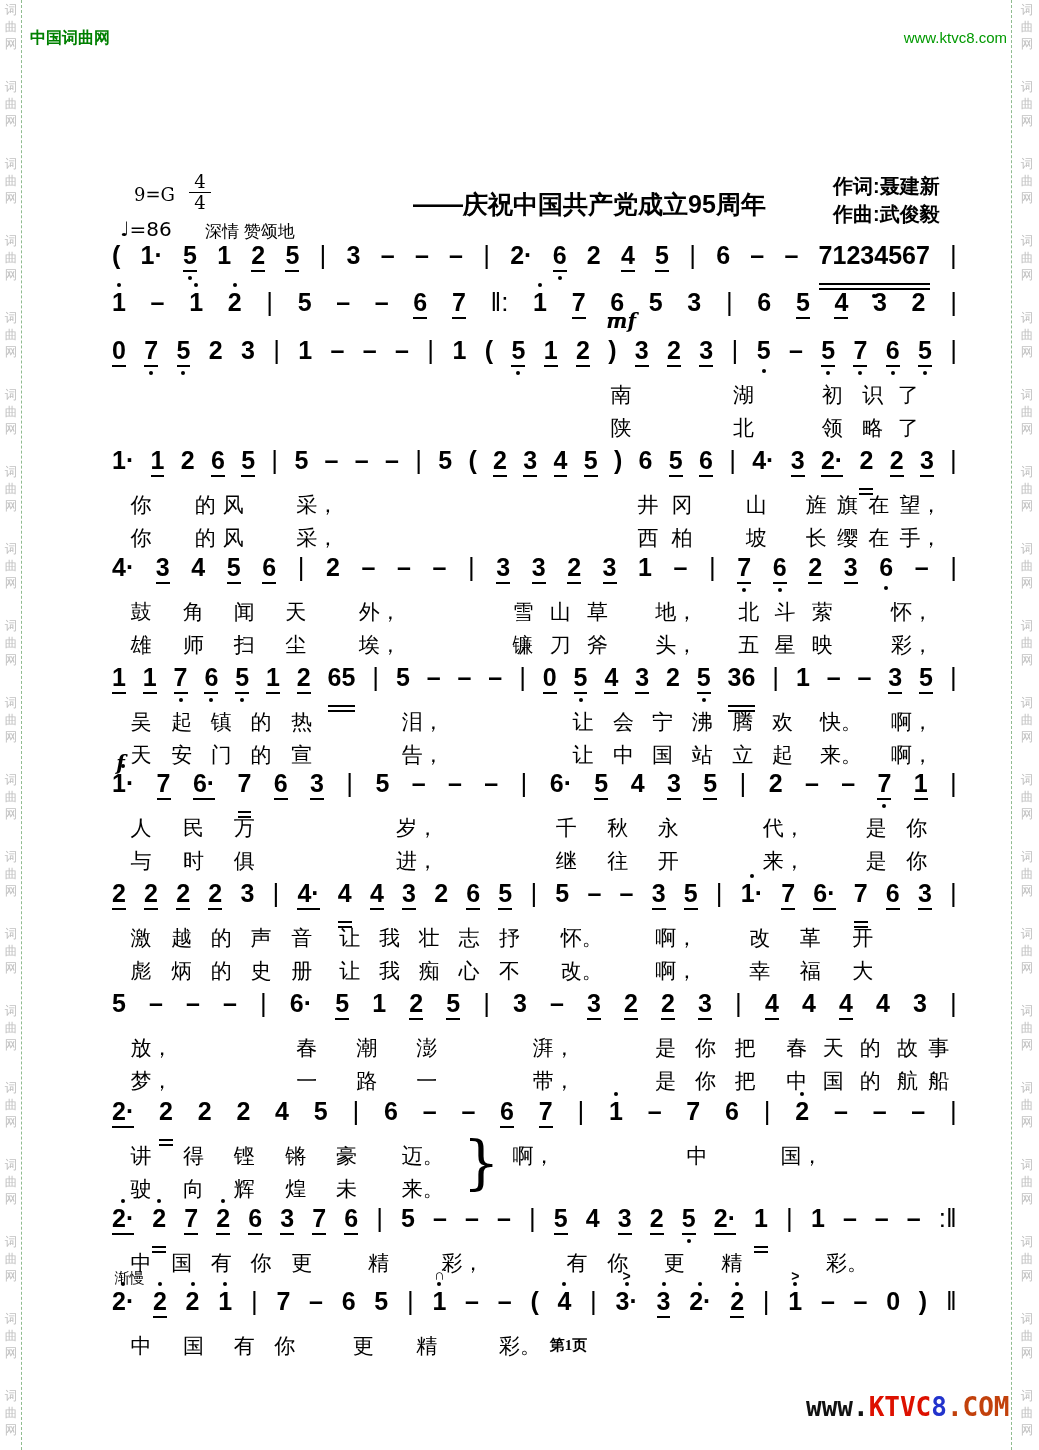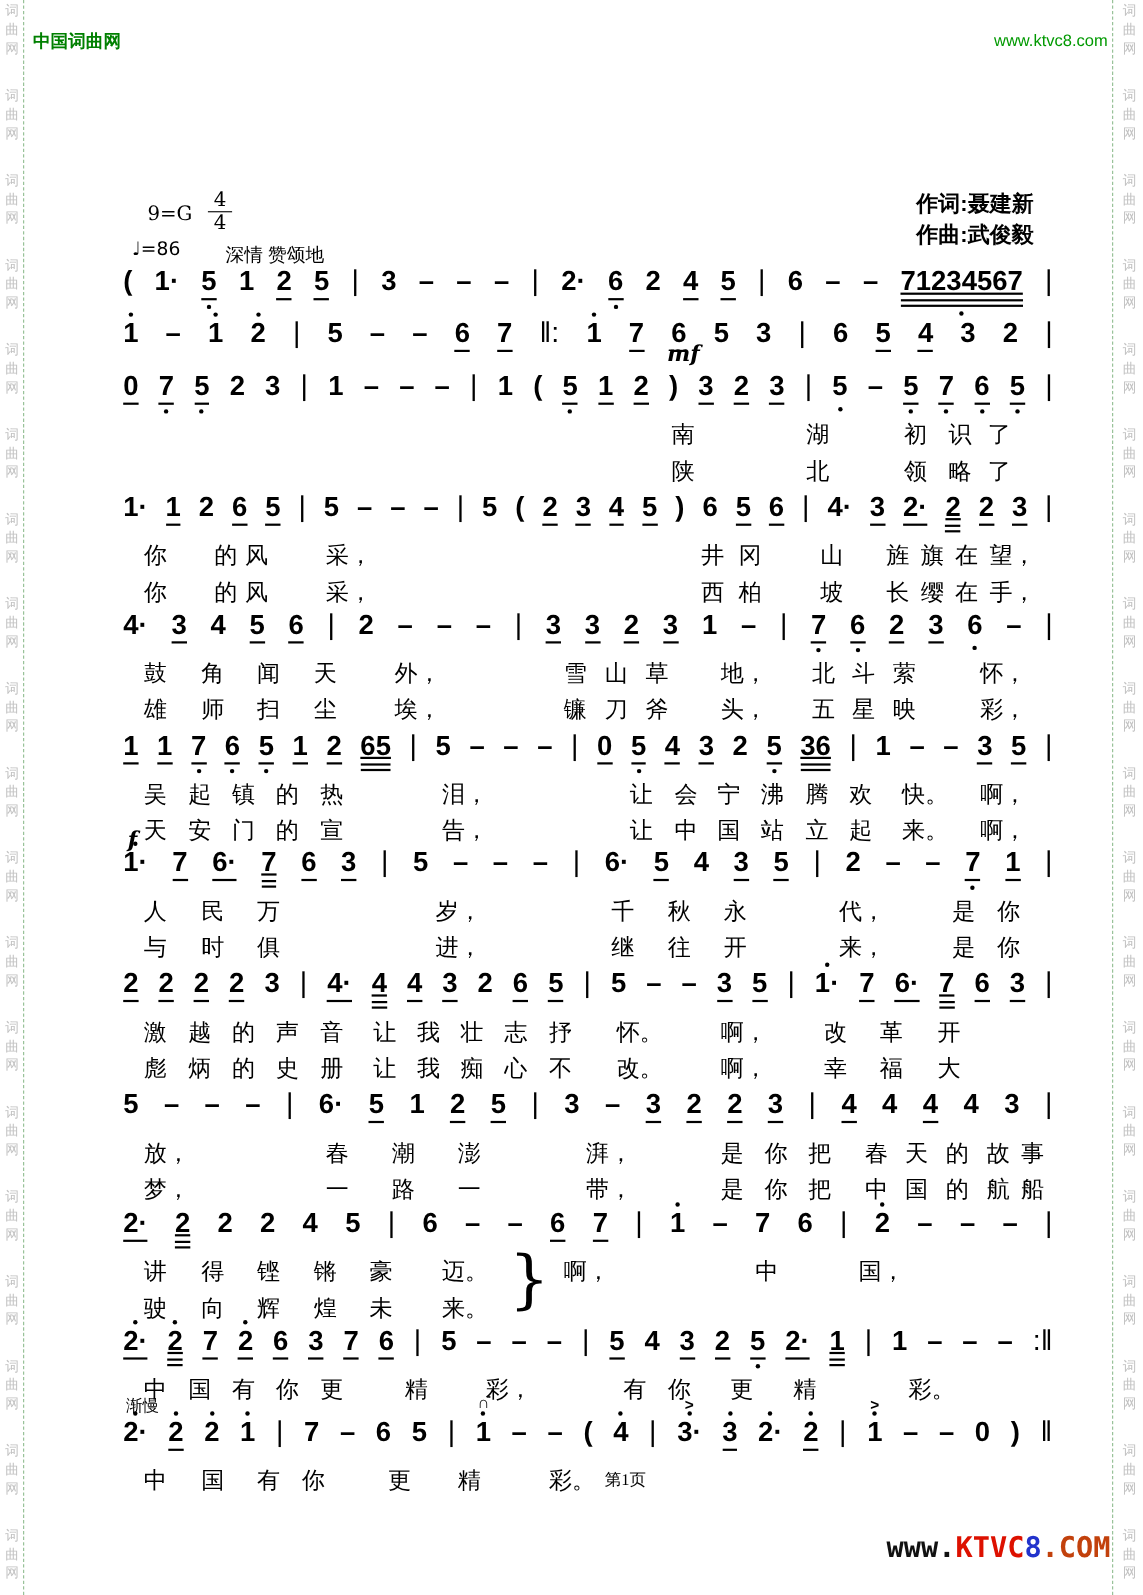--- a/index.html
+++ b/index.html
@@ -15,31 +15,31 @@
   .site-url{position:absolute;right:32px;top:29px;font-size:15px;color:#009900;}
   .title{position:absolute;left:112px;width:845px;top:116px;text-align:center;
          font-size:46px;font-weight:bold;letter-spacing:3px;}
   .subtitle{position:absolute;left:167px;width:845px;top:188px;text-align:center;
             font-size:25px;font-weight:bold;}
   .credits{position:absolute;left:833px;top:172px;font-size:20px;font-weight:bold;line-height:28px;}
   .keysig{position:absolute;left:134px;top:184px;font-size:18px;font-family:"DejaVu Serif",serif;}
   .meter{position:absolute;left:189px;top:172px;font-size:18px;font-family:"DejaVu Serif",serif;
          text-align:center;width:22px;line-height:20px;}
   .meter .num{border-bottom:1.5px solid #000;display:block;}
-  .tempo{position:absolute;left:120px;top:217px;font-size:17px;font-family:"DejaVu Sans",sans-serif;}
+  .tempo{position:absolute;left:120px;top:217px;font-size:20px;font-family:"DejaVu Sans",sans-serif;}
   .expression{position:absolute;left:205px;top:220px;font-size:17px;}
   
   #score{position:absolute;left:112px;top:0;width:845px;height:1450px;}
   .sys{position:absolute;left:0;right:0;}
   .nrow{display:flex;justify-content:space-between;align-items:baseline;
         font-weight:bold;font-size:25px;line-height:1;}
   .tk{position:relative;display:inline-block;}
   .tk .t{display:inline-block;padding-bottom:2px;}
   .tk .t.u1{border-bottom:2.5px solid #000;}
-  .tk .t.u2{border-bottom:7px double #000;padding-bottom:3px;text-decoration:underline;}
+  .tk .t.u2{border-bottom:7px double #000;padding-bottom:15px;}
   .tk.bar .t{font-weight:normal;font-size:26px;}
   .dot{position:absolute;left:50%;width:4px;height:4px;margin-left:-2px;border-radius:50%;background:#000;}
   .da{top:-7px;} .db{bottom:-8px;}
   .mark{position:absolute;left:50%;transform:translateX(-50%);font-size:14px;font-weight:bold;}
   .acc{top:-20px;} .fer{top:-22px;font-size:15px;}
   .lyr{position:absolute;left:0;right:0;height:26px;font-size:21px;
        font-family:"Liberation Serif",serif;}
   .lyr span{position:absolute;white-space:nowrap;}
   .lyr .sm{font-size:15px;top:4px;}
   .ann{position:absolute;white-space:nowrap;}
@@ -250,20 +250,21 @@
         <div>词</div>
         <div>曲</div>
         <div>网</div>
       </div>
     </div>
   <div class="vline" style="left:1011px;"></div>
 
   <div class="site-name">中国词曲网</div>
   <div class="site-url">www.ktvc8.com</div>
 
+  <div class="subtitle">——庆祝中国共产党成立95周年</div>
   <div class="credits">
     <div>作词:聂建新</div>
     <div>作曲:武俊毅</div>
   </div>
 
   <div class="keysig">9=G</div>
   <div class="meter">
     <span class="num">4</span>
     <span class="den">4</span>
   </div>
@@ -853,21 +854,21 @@
           <span class="tk bar"><span class="t">‖</span></span>
         </div>
         <div class="lyr" style="top: 44px;">
           <span style="left: 2.2%;">中</span>
           <span style="left: 8.4%;">国</span>
           <span style="left: 14.4%;">有</span>
           <span style="left: 19.2%;">你</span>
           <span style="left: 28.5%;">更</span>
           <span style="left: 36%;">精</span>
           <span style="left: 45.8%;">彩。</span>
-          <span class="sm" style="left: 51.8%;">第1页</span>
+          <span class="sm" style="left: 51.8%; font-weight: bold;">第1页</span>
         </div>
         <span class="ann above txt" style="left: 0.3%;">渐慢</span>
       </div>
     </div>
 
   <div class="logo">
     <span class="p1">www.</span><span class="p2">KTVC</span><span class="p3">8</span><span class="p4">.COM</span>
   </div>
 
 </div>

